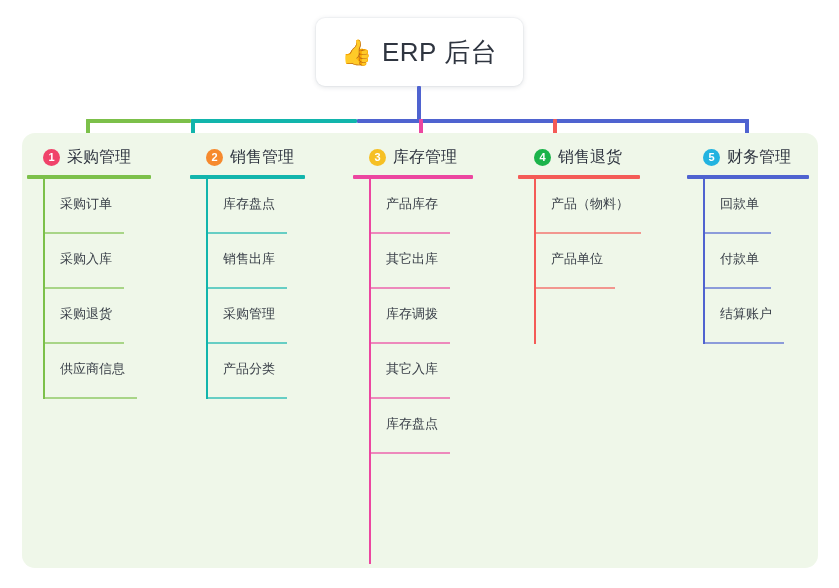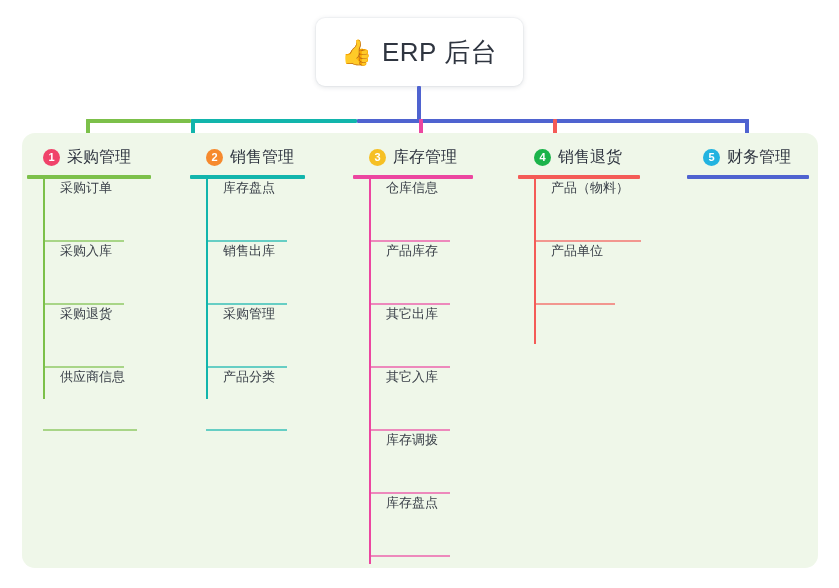--- a/index.html
+++ b/index.html
@@ -53,22 +53,22 @@
     display: flex; align-items: center; justify-content: center;
     line-height: 1; flex: 0 0 auto;
   }
   .col-title { font-size: 16px; color: #2f3540; white-space: nowrap; }
   .head-rule { height: 4px; border-radius: 1px; margin-top: 6px; }
 
   .items { position: relative; margin-top: 0; }
   .spine { position: absolute; left: 16px; top: 0; width: 2px; }
   .item {
     position: relative;
-    height: 63px;
-    display: flex; align-items: flex-start;
+    height: 55px;
+    display: flex; align-items: center;
     padding-left: 33px;
   }
   .item-label {
     font-size: 13px; color: #3a4049; white-space: nowrap;
     padding-bottom: 5px;
   }
   .item-rule {
     position: absolute; left: 16px; bottom: 0; height: 2px;
   }
 </style>
@@ -151,37 +151,33 @@
       </div>
       <div class="col" style="left: 353px;">
         <div class="col-head">
           <span class="badge" style="background: rgb(246, 192, 36);">3</span>
           <span class="col-title">库存管理</span>
         </div>
         <div class="head-rule" style="background: rgb(236, 70, 160); width: 120px;"></div>
         <div class="items">
           <div class="spine" style="background: rgb(236, 70, 160); height: 385px;"></div>
           <div class="item">
-            <span class="item-label">仓库信息</span>
-            <div class="item-rule" style="background: rgb(236, 70, 160); opacity: 0.62; width: 80.8px;"></div>
-          </div>
-          <div class="item">
             <span class="item-label">产品库存</span>
             <div class="item-rule" style="background: rgb(236, 70, 160); opacity: 0.62; width: 80.8px;"></div>
           </div>
           <div class="item">
             <span class="item-label">其它出库</span>
             <div class="item-rule" style="background: rgb(236, 70, 160); opacity: 0.62; width: 80.8px;"></div>
           </div>
           <div class="item">
+            <span class="item-label">库存调拨</span>
+            <div class="item-rule" style="background: rgb(236, 70, 160); opacity: 0.62; width: 80.8px;"></div>
+          </div>
+          <div class="item">
             <span class="item-label">其它入库</span>
-            <div class="item-rule" style="background: rgb(236, 70, 160); opacity: 0.62; width: 80.8px;"></div>
-          </div>
-          <div class="item">
-            <span class="item-label">库存调拨</span>
             <div class="item-rule" style="background: rgb(236, 70, 160); opacity: 0.62; width: 80.8px;"></div>
           </div>
           <div class="item">
             <span class="item-label">库存盘点</span>
             <div class="item-rule" style="background: rgb(236, 70, 160); opacity: 0.62; width: 80.8px;"></div>
           </div>
         </div>
       </div>
       <div class="col" style="left: 518px;">
         <div class="col-head">
@@ -200,16 +196,31 @@
             <div class="item-rule" style="background: rgb(244, 91, 87); opacity: 0.62; width: 80.8px;"></div>
           </div>
         </div>
       </div>
       <div class="col" style="left: 687px;">
         <div class="col-head">
           <span class="badge" style="background: rgb(34, 179, 224);">5</span>
           <span class="col-title">财务管理</span>
         </div>
         <div class="head-rule" style="background: rgb(79, 99, 208); width: 122px;"></div>
+        <div class="items">
+          <div class="spine" style="background: rgb(79, 99, 208); height: 165px;"></div>
+          <div class="item">
+            <span class="item-label">回款单</span>
+            <div class="item-rule" style="background: rgb(79, 99, 208); opacity: 0.62; width: 67.6px;"></div>
+          </div>
+          <div class="item">
+            <span class="item-label">付款单</span>
+            <div class="item-rule" style="background: rgb(79, 99, 208); opacity: 0.62; width: 67.6px;"></div>
+          </div>
+          <div class="item">
+            <span class="item-label">结算账户</span>
+            <div class="item-rule" style="background: rgb(79, 99, 208); opacity: 0.62; width: 80.8px;"></div>
+          </div>
+        </div>
       </div>
     </div>
 
 </div>
 
 </body></html>

